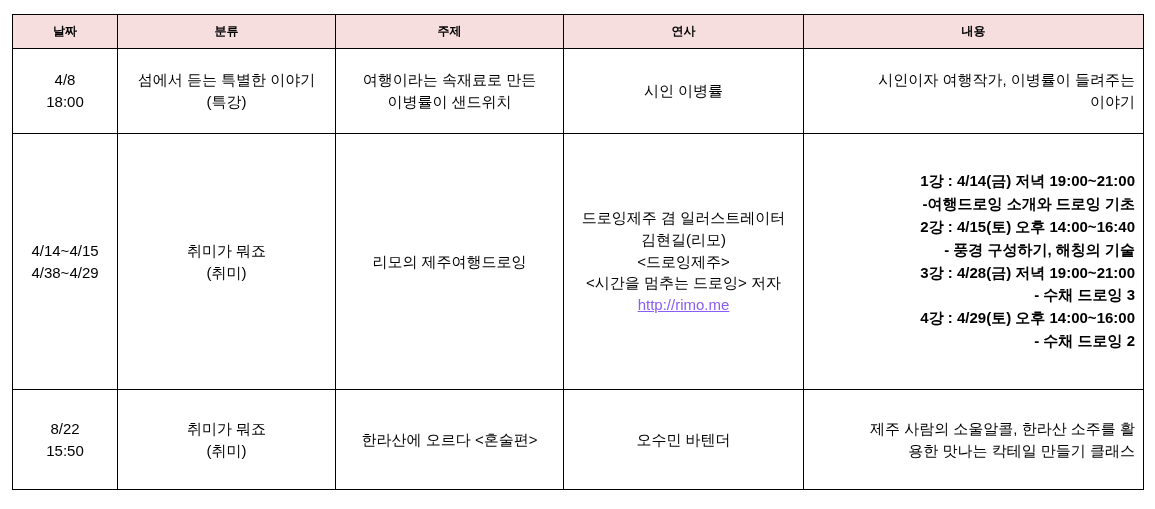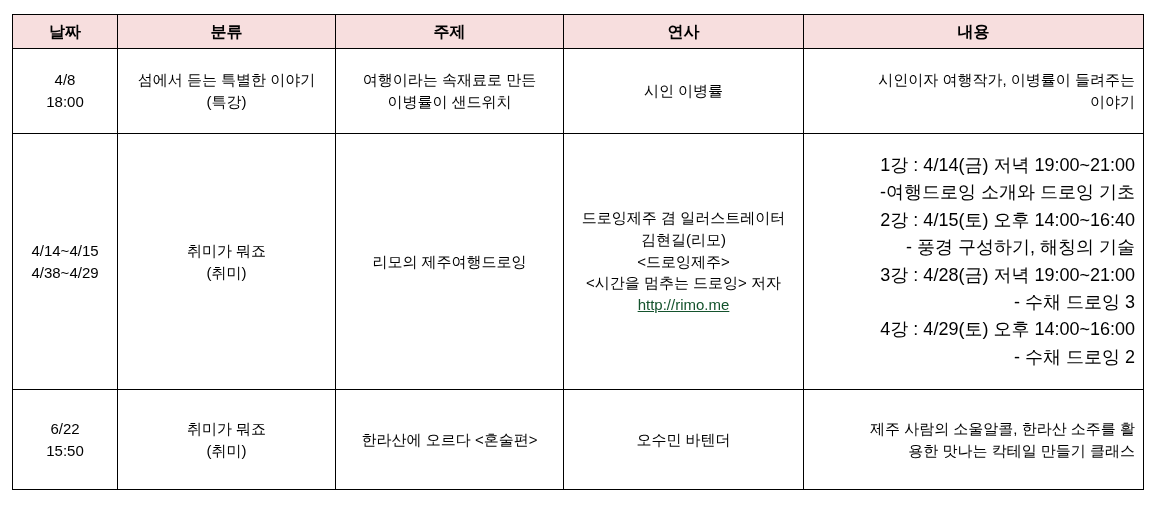--- a/index.html
+++ b/index.html
@@ -30,46 +30,47 @@
     line-height: 1.45;
     padding: 6px 8px;
     box-sizing: border-box;
   }
   table.schedule thead th {
     background: #f7dede;
     font-weight: bold;
     text-align: center;
     height: 34px;
     padding: 4px 6px;
-    font-size: 16px;
+    font-size: 12px;
   }
   col.c-date    { width: 105px; }
   col.c-cat     { width: 218px; }
   col.c-topic   { width: 228px; }
   col.c-speaker { width: 240px; }
   col.c-content { width: 340px; }
 
   td.center {
     text-align: center;
   }
   td.left {
     text-align: right;
   }
   .row-1 td { height: 85px; }
   .row-2 td { height: 256px; }
   .row-3 td { height: 100px; }
 
   .line { display: block; }
   .link {
-    color: #14532d;
+    color: #8b5cf6;
   }
   .content-lines {
     display: block;
     line-height: 1.52;
-    font-size: 18px;
+    font-size: 15px;
+    font-weight: bold;
   }
 </style>
 </head>
 <body>
 
 <div class="sheet">
   <table class="schedule">
     <colgroup>
       <col class="c-date">
       <col class="c-cat">
@@ -136,21 +137,21 @@
           <span class="line content-lines">- 풍경 구성하기, 해칭의 기술</span>
           <span class="line content-lines">3강 : 4/28(금) 저녁 19:00~21:00</span>
           <span class="line content-lines">- 수채 드로잉 3</span>
           <span class="line content-lines">4강 : 4/29(토) 오후 14:00~16:00</span>
           <span class="line content-lines">- 수채 드로잉 2</span>
         </td>
       </tr>
 
       <tr class="row-3">
         <td class="center">
-          <span class="line">6/22</span>
+          <span class="line">8/22</span>
           <span class="line">15:50</span>
         </td>
         <td class="center">
           <span class="line">취미가 뭐죠</span>
           <span class="line">(취미)</span>
         </td>
         <td class="center">
           <span class="line">한라산에 오르다 &lt;혼술편&gt;</span>
         </td>
         <td class="center">

